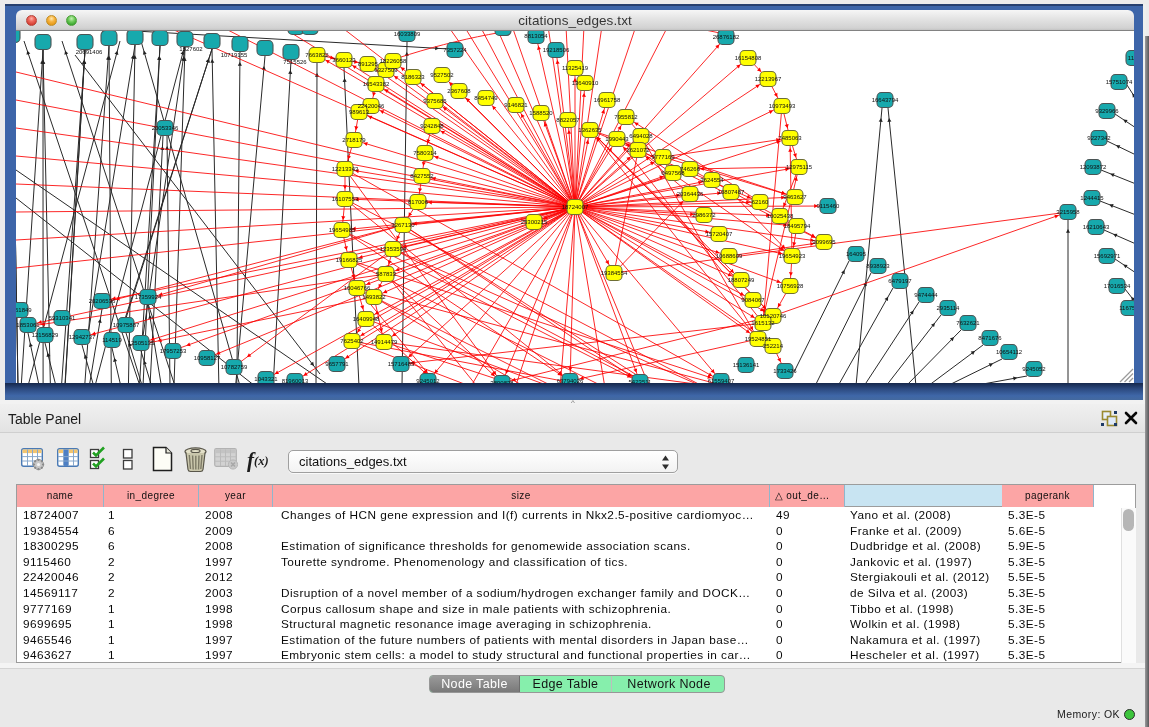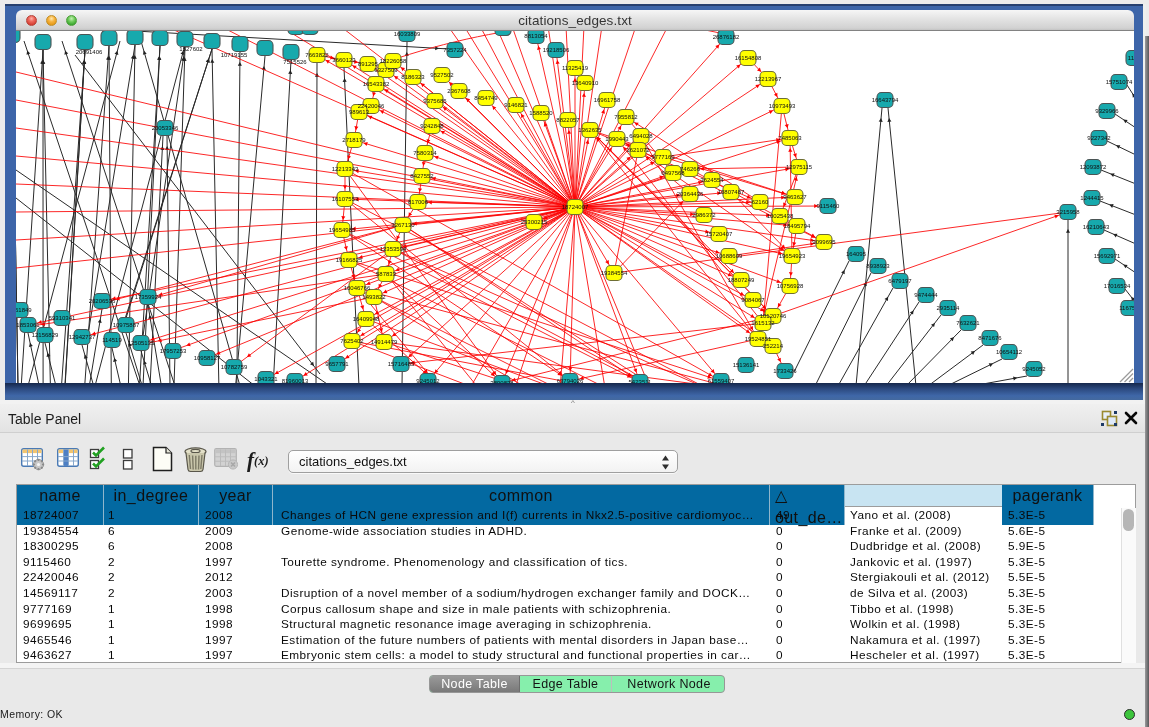--- a/index.html
+++ b/index.html
@@ -34,38 +34,38 @@
 #thead .t{position:absolute;left:8px;top:7px;font-size:14px;color:#1c1c1c}
 
 
 #toolbar{position:absolute;left:0px;top:440px;width:1149px;height:36px}
 #combo{position:absolute;left:288px;top:450px;width:390px;height:23px;background:linear-gradient(#ffffff,#f2f2f2);
  border:1px solid #9f9f9f;border-radius:5px;box-shadow:0 1px 0 rgba(255,255,255,.7)}
 #combo .txt{position:absolute;left:10px;top:3px;font-size:13px;color:#111}
 
 #table{position:absolute;left:16px;top:484px;width:1120px;height:179px;background:#fff;
  border:1px solid #9c9c9c}
-.hd{position:absolute;top:0;height:40px;background:#0369a1;border-right:1px solid #8fb6cc;
- font-size:16px;color:#101010;text-align:center;line-height:22px;letter-spacing:.4px}
+.hd{position:absolute;top:0;height:22px;background:#fca5a5;border-right:1px solid #8fb6cc;
+ font-size:10px;color:#101010;text-align:center;line-height:22px;letter-spacing:.4px}
 #table .hrow{position:absolute;left:0;top:0;width:1077px;height:22px;background:#c8e4f2;
  border-bottom:1px solid #9c9c9c}
 .tr{position:absolute;left:0;width:1118px;height:15.6px;font-size:11.8px;color:#090909;white-space:nowrap;letter-spacing:.45px}
 .tr span{position:absolute;top:0;line-height:15.6px}
 .c1{left:6px}.c2{left:91px}.c3{left:188px}.c4{left:264px}.c5{left:759px}.c6{left:833px}.c7{left:991px}
 
 #vsb{position:absolute;left:1104px;top:23px;width:15px;height:155px;background:#fafafa;border-left:1px solid #e0e0e0}
 #vthumb{position:absolute;left:1106px;top:24px;width:11px;height:22px;background:#b6b6b6;border-radius:6px}
 
 #tabs{position:absolute;left:429px;top:675px;width:296px;height:18px;border:1px solid #979797;
  border-radius:4px;background:#86efac;overflow:hidden}
 #tabs .seg{position:absolute;top:0;height:18px;font-size:12.5px;line-height:17px;text-align:center;color:#141414;letter-spacing:.35px}
 #seg1{left:0;width:90px;background:linear-gradient(#9a9a9a,#757575);color:#fff !important;border-right:1px solid #6d6d6d}
 #seg2{left:90px;width:92px;border-right:1px solid #bdbdbd}
 #seg3{left:182px;width:114px}
-#memory{position:absolute;left:0;top:708px;width:1120px;text-align:left;font-size:10.5px;color:#1a1a1a;letter-spacing:.4px}
+#memory{position:absolute;left:0;top:708px;width:1120px;text-align:right;font-size:10.5px;color:#1a1a1a;letter-spacing:.4px}
 #gdot{position:absolute;left:1124px;top:709px;width:11px;height:11px;border-radius:50%;
  background:#3cc43c;border:1.5px solid #2c2c2c}
 #hline1{position:absolute;left:0;top:668px;width:1149px;height:1px;background:#d4d4d4}
 #botbar{position:absolute;left:0;top:663px;width:1145px;height:6px;background:#f4f4f4}
 </style></head>
 <body>
 <div id="frame"></div>
 <div id="frame-topline"></div>
 <div id="titlebar">
     <div id="title">citations_edges.txt</div>
@@ -935,46 +935,46 @@
 <svg style="position:absolute;right:7px;top:4px" width="9" height="15" viewBox="0 0 9 15">
 <path d="M4.5 0.5 L8 5.5 H1 Z" fill="#2e2e2e"></path>
       <path d="M4.5 14.5 L8 9.5 H1 Z" fill="#2e2e2e"></path>
 </svg>
   </div>
 <div id="table">
  <div class="hrow"></div>
  <span class="hd" style="left:0;width:87px">name</span>
  <span class="hd" style="left:87px;width:95px">in_degree</span>
  <span class="hd" style="left:182px;width:74px">year</span>
- <span class="hd" style="left:256px;width:497px">common</span>
+ <span class="hd" style="left:256px;width:497px">size</span>
  <span class="hd" style="left:753px;width:75px;text-align:left;padding-left:5px">△ out_de…</span>
  <span class="hd" style="left:985px;width:92px">pagerank</span>
  <div id="rows" style="position:absolute;left:0;top:23px;width:1118px;height:156px;overflow:hidden">
 <div class="tr" style="top:0.0px">
         <span class="c1">18724007</span>
         <span class="c2">1</span>
         <span class="c3">2008</span>
         <span class="c4">Changes of HCN gene expression and I(f) currents in Nkx2.5‑positive cardiomyoc…</span>
         <span class="c5">49</span>
         <span class="c6">Yano et al. (2008)</span>
         <span class="c7">5.3E‑5</span>
       </div>
 <div class="tr" style="top:15.6px">
         <span class="c1">19384554</span>
         <span class="c2">6</span>
         <span class="c3">2009</span>
-        <span class="c4">Genome‑wide association studies in ADHD.</span>
         <span class="c5">0</span>
         <span class="c6">Franke et al. (2009)</span>
         <span class="c7">5.6E‑5</span>
       </div>
 <div class="tr" style="top:31.2px">
         <span class="c1">18300295</span>
         <span class="c2">6</span>
         <span class="c3">2008</span>
+        <span class="c4">Estimation of significance thresholds for genomewide association scans.</span>
         <span class="c5">0</span>
         <span class="c6">Dudbridge et al. (2008)</span>
         <span class="c7">5.9E‑5</span>
       </div>
 <div class="tr" style="top:46.8px">
         <span class="c1">9115460</span>
         <span class="c2">2</span>
         <span class="c3">1997</span>
         <span class="c4">Tourette syndrome. Phenomenology and classification of tics.</span>
         <span class="c5">0</span>

